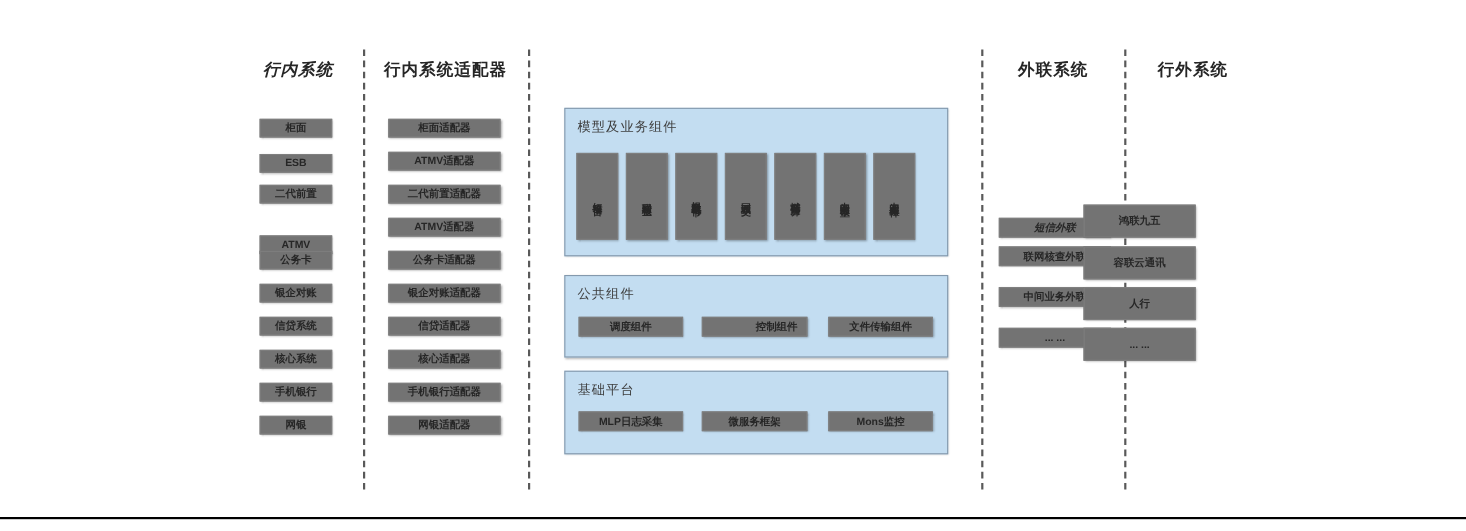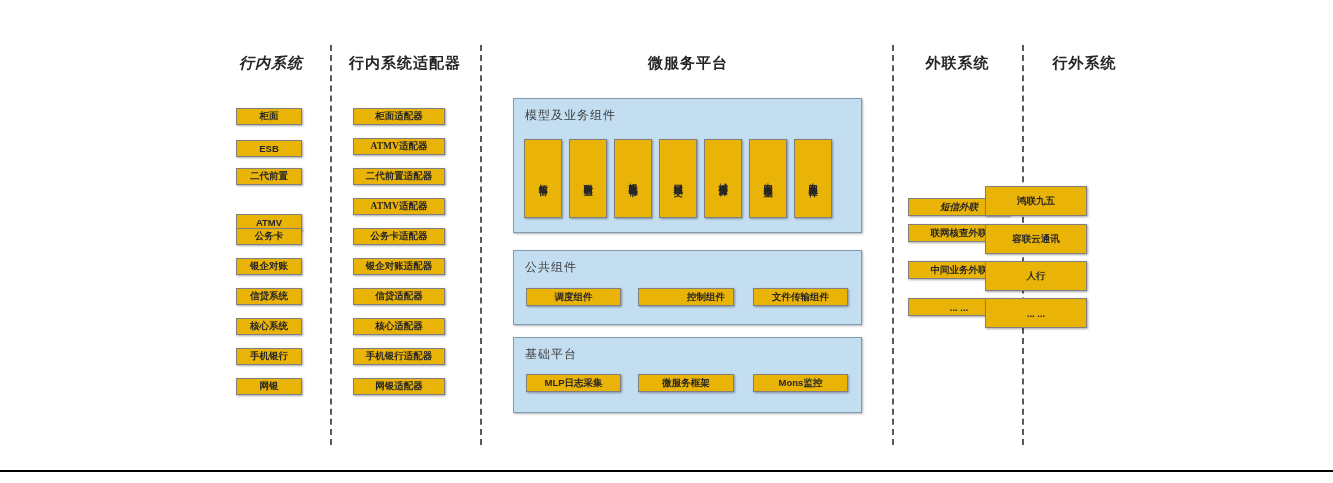--- a/index.html
+++ b/index.html
@@ -9,28 +9,28 @@
   }
   .hdr {
     position:absolute; top:54px; font-weight:bold; font-size:15px;
     color:#262626; text-align:center; letter-spacing:1px;
   }
   .divider {
     position:absolute; top:45px; height:400px; width:0;
     border-left:2px dashed #595959;
   }
   .gbox {
-    position:absolute; background:#eab308; border:1px solid #7f7f7f;
+    position:absolute; background:#737373; border:1px solid #7f7f7f;
     box-shadow:1px 1px 2px rgba(0,0,0,0.35);
     display:flex; align-items:center; justify-content:center;
     font-size:9.5px; font-weight:bold; color:#262626; box-sizing:border-box;
     text-align:center;
   }
   .c1box { left:236px; width:66px;  height:17px; }
-  .c2box { left:353px; width:92px; height:17px;font-family:Liberation Serif, serif; }
+  .c2box { left:353px; width:102px; height:17px; }
   .c4box { left:908px; width:102px; height:18px; }
   .c5box { left:985px; width:102px; height:30px; }
   .panel {
     position:absolute; left:513px; width:349px; background:#c3ddf1;
     border:1px solid #8499ad; box-shadow:1px 1px 2px rgba(0,0,0,0.3);
     box-sizing:border-box;
   }
   .panel-title {
     position:absolute; left:11px; top:8px; font-size:12px; color:#3d3d3d;
     letter-spacing:1px;
@@ -46,21 +46,20 @@
     background:#000000;
   }
 </style>
 </head>
 <body>
 
 <div class="canvas">
 
   <div class="hdr" style="left:216px;width:110px;font-style:italic;">行内系统</div>
   <div class="hdr" style="left:345px;width:120px;">行内系统适配器</div>
-  <div class="hdr" style="left:598px;width:180px;">微服务平台</div>
   <div class="hdr" style="left:900px;width:115px;">外联系统</div>
   <div class="hdr" style="left:1027px;width:115px;">行外系统</div>
 
   <div class="divider" style="left:330px;"></div>
   <div class="divider" style="left:480px;"></div>
   <div class="divider" style="left:892px;"></div>
   <div class="divider" style="left:1022px;"></div>
 
   <div class="gbox c1box" style="top:108px;">柜面</div>
   <div class="gbox c1box" style="top:140px;">ESB</div>

